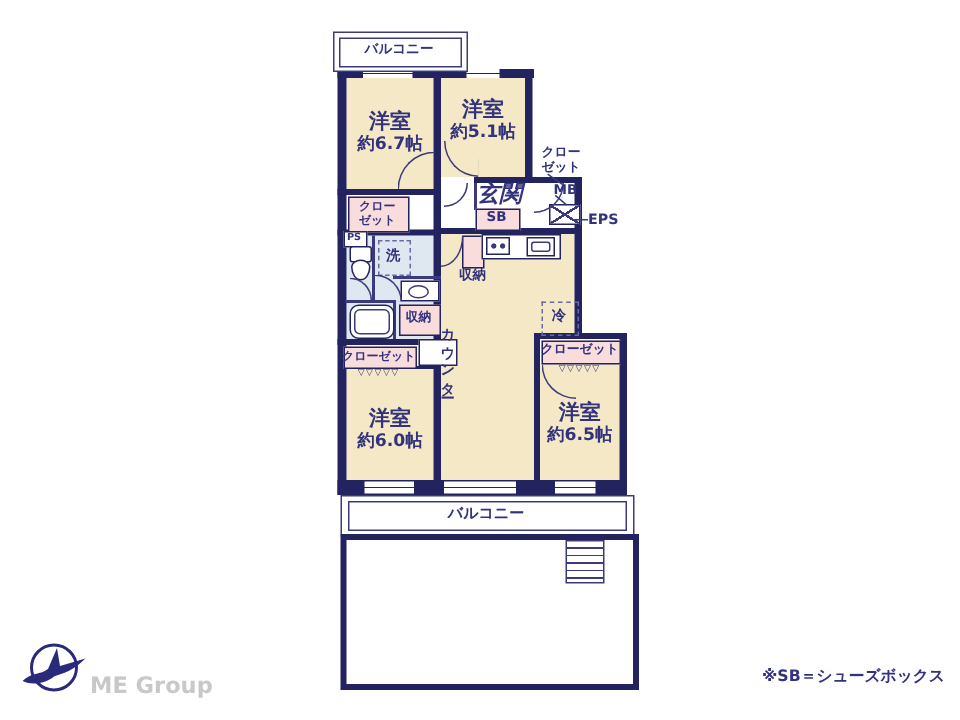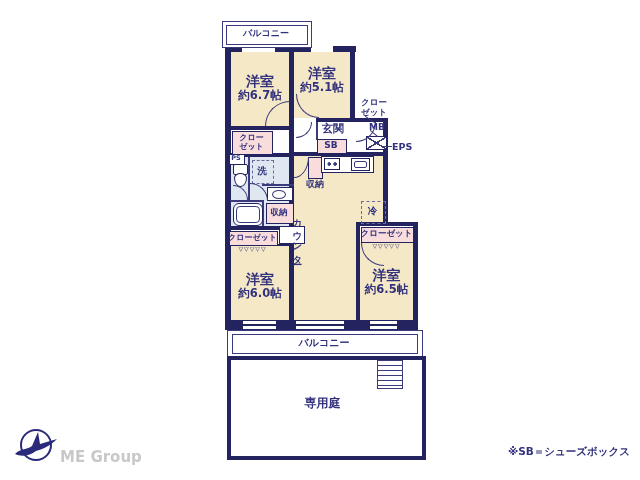--- a/index.html
+++ b/index.html
@@ -68,21 +68,20 @@
     <div class="abs" style="left:3px;top:3px;right:3px;bottom:2px;border:1px solid #3a3a7c;"></div>
   </div>
   <div class="t" style="left:222px;top:21px;width:88px;height:25px;font-size:9px;">バルコニー</div>
 
   <div class="abs" style="left:227px;top:330px;width:194px;height:26px;border:1px solid #3a3a7c;background:#fff;">
     <div class="abs" style="left:4px;top:3px;right:4px;bottom:3px;border:1px solid #3a3a7c;"></div>
   </div>
   <div class="t" style="left:227px;top:330px;width:194px;height:26px;font-size:10px;">バルコニー</div>
 
   <div class="abs" style="left:227px;top:356px;width:191px;height:96px;border:4px solid #23235f;background:#fff;"></div>
-  <div class="t" style="left:227px;top:356px;width:191px;height:96px;font-size:12px;">専用庭</div>
   <div class="abs" style="left:377px;top:360px;width:24px;height:27px;border:1px solid #3a3a7c;background:repeating-linear-gradient(to bottom,#fff 0 4px,#3a3a7c 4px 5px);"></div>
 
   <div class="abs pink" style="left:232px;top:131px;width:39px;height:22px;"></div>
   <div class="t col" style="left:232px;top:131px;width:39px;height:22px;font-size:8px;">
     <span>クロー</span>
     <span>ゼット</span>
   </div>
 
   <div class="abs pink" style="left:229px;top:231px;width:47px;height:13px;"></div>
   <div class="t" style="left:229px;top:231px;width:47px;height:13px;font-size:8px;">クローゼット</div>
@@ -146,21 +145,21 @@
   </div>
   <div class="t col" style="left:231px;top:266px;width:58px;height:40px;">
     <span style="font-size:14px;">洋室</span>
     <span style="font-size:11.5px;">約6.0帖</span>
   </div>
   <div class="t col" style="left:360px;top:262px;width:53px;height:40px;">
     <span style="font-size:14px;">洋室</span>
     <span style="font-size:11.5px;">約6.5帖</span>
   </div>
 
-  <div class="t" style="left:316px;top:124px;width:34px;height:11px;font-size:11px;">玄関</div>
+  <div class="t" style="left:316px;top:124px;width:34px;height:11px;font-size:15px;font-style:italic;">玄関</div>
   <div class="t vtext" style="left:290px;top:202px;width:14px;height:68px;font-size:9.5px;">カウンター</div>
 
   <div class="t col" style="left:356px;top:97px;width:36px;height:21px;font-size:8.5px;">
     <span>クロー</span>
     <span>ゼット</span>
   </div>
   <div class="thin" style="left:364px;top:119px;width:12px;height:1px;transform:rotate(35deg);"></div>
 
   <div class="t" style="left:366px;top:122px;width:22px;height:11px;font-size:9px;">MB</div>
   <div class="thin" style="left:369px;top:133px;width:10px;height:1px;transform:rotate(40deg);"></div>

